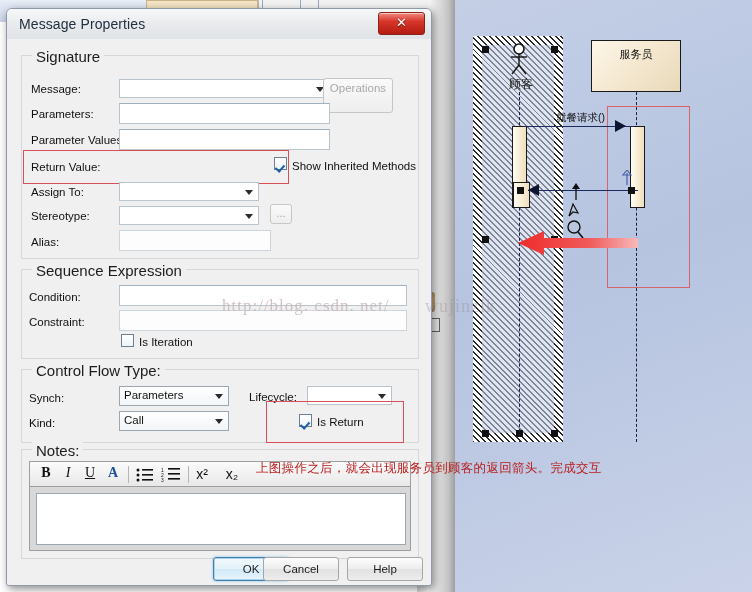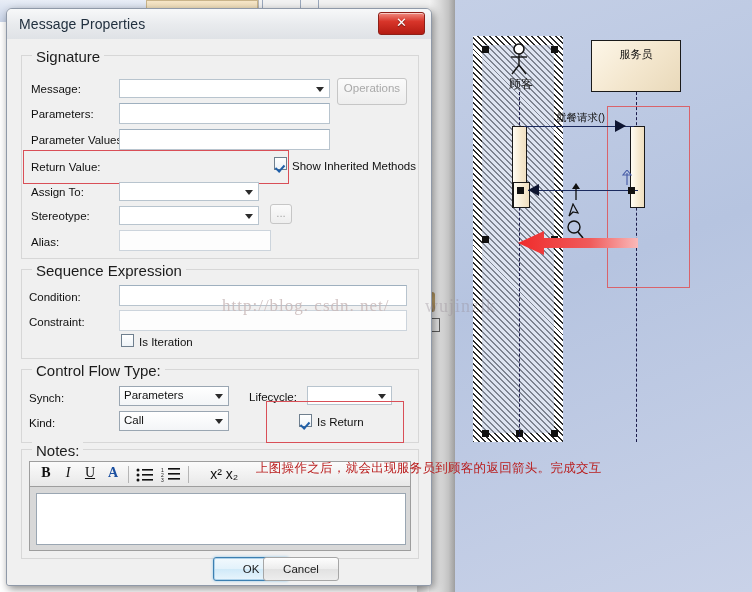--- a/index.html
+++ b/index.html
@@ -220,21 +220,21 @@
 
     <div class="group" style="left:14px;top:16px;width:396px;height:202px">
       <div class="legend">Signature</div>
     </div>
 
     <div class="lbl" style="left:24px;top:44px">Message:</div>
     <div class="combo" style="left:112px;top:40px;width:211px;height:19px">
       <span></span>
       <span class="arrow"></span>
     </div>
-    <div class="btn disabled" style="left:330px;top:39px;width:70px;height:27px;line-height:19px">Operations</div>
+    <div class="btn disabled" style="left:316px;top:39px;width:70px;height:35px;line-height:19px">Operations</div>
 
     <div class="lbl" style="left:24px;top:69px">Parameters:</div>
     <div class="tb" style="left:112px;top:64px;width:211px;height:21px"></div>
 
     <div class="lbl" style="left:24px;top:95px">Parameter Values:</div>
     <div class="tb" style="left:112px;top:90px;width:211px;height:21px"></div>
 
     <div class="lbl" style="left:24px;top:122px">Return Value:</div>
     <div class="chk on" style="left:267px;top:118px"></div>
     <div class="lbl" style="left:285px;top:121px">Show Inherited Methods</div>
@@ -316,27 +316,28 @@
         </svg>
         <svg style="position:absolute;left:131px;top:5px" width="19" height="15">
           <text x="0" y="5" font-size="5" fill="#111" font-family="Liberation Sans">1</text>
           <rect x="7" y="1" width="12" height="1.6" fill="#111"></rect>
           <text x="0" y="10" font-size="5" fill="#111" font-family="Liberation Sans">2</text>
           <rect x="7" y="6" width="12" height="1.6" fill="#111"></rect>
           <text x="0" y="15" font-size="5" fill="#111" font-family="Liberation Sans">3</text>
           <rect x="7" y="11" width="12" height="1.6" fill="#111"></rect>
         </svg>
         <div style="position:absolute;left:158px;top:4px;width:1px;height:17px;background:#b5b5b5"></div>
-        <div class="tbtn" style="left:176px;top:4px;width:20px">x²</div>
+        <div class="tbtn" style="left:162px;top:4px;width:20px">x²</div>
         <div class="tbtn" style="left:192px;top:4px;width:20px">x₂</div>
       </div>
       <div class="notes-area" style="left:6px;top:31px;width:370px;height:52px"></div>
     </div>
 
     <div class="btn default" style="left:172px;top:518px;width:76px;height:24px;line-height:22px">OK</div>
     <div class="btn" style="left:256px;top:518px;width:76px;height:24px;line-height:22px">Cancel</div>
+    <div class="btn" style="left:340px;top:518px;width:76px;height:24px;line-height:22px">Help</div>
   </div>
 </div>
 
 <div class="watermark" style="left:222px;top:296px">http://blog. csdn. net/</div>
 <div class="watermark2" style="left:425px;top:296px">wujinzik</div>
 
 <div class="red-note" style="left:256px;top:460px">上图操作之后，就会出现服务员到顾客的返回箭头。完成交互</div>
 
 </body></html>

